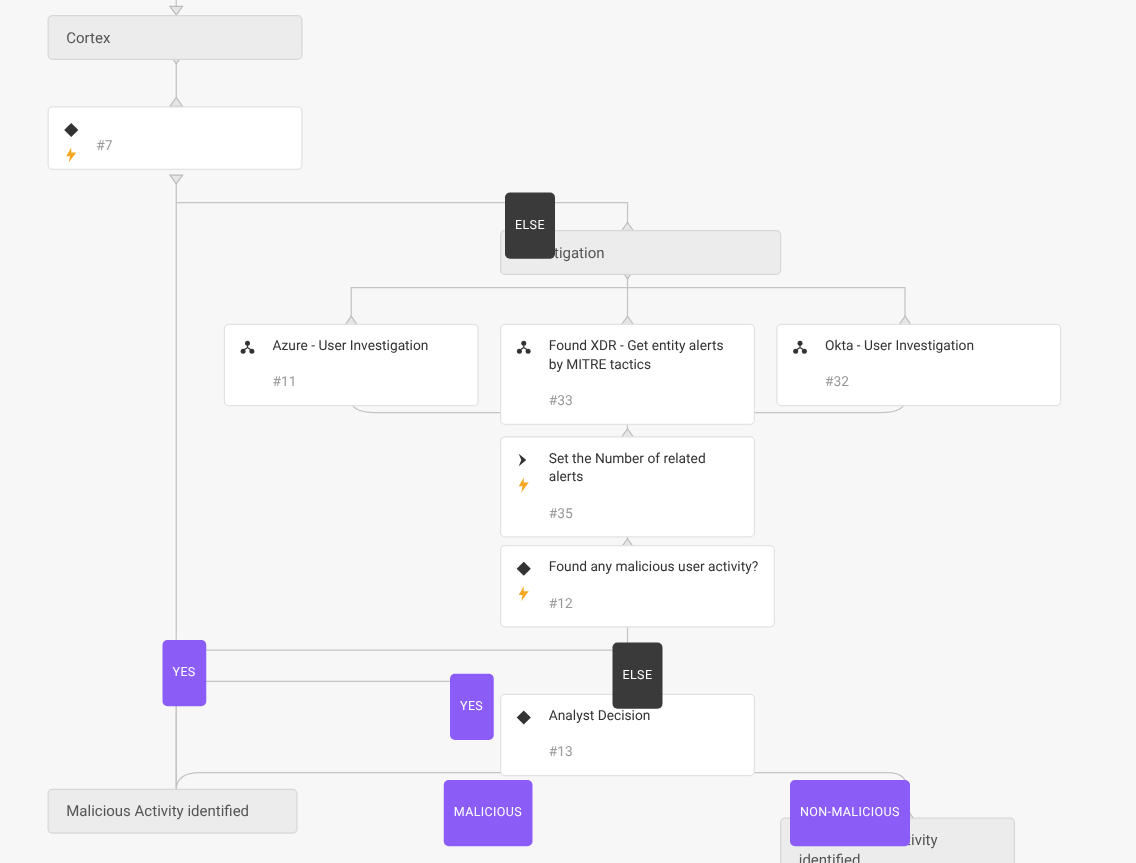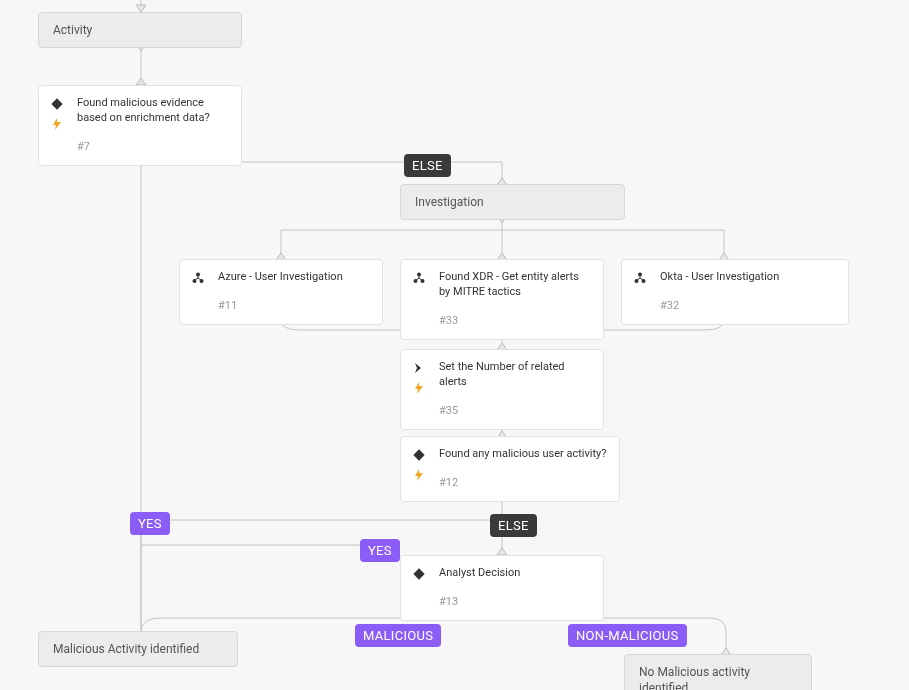--- a/index.html
+++ b/index.html
@@ -4,21 +4,21 @@
 <style>
   html,body{margin:0;padding:0;width:909px;height:690px;background:#f7f7f7;font-family:-apple-system,BlinkMacSystemFont,"Segoe UI",Roboto,Helvetica,Arial,sans-serif;color:#333;overflow:hidden}
   svg{position:absolute;top:0;left:0}
   .node{position:absolute;box-sizing:border-box;border-radius:4px;font-size:11px;line-height:1.35}
   .section{background:#ececec;border:1px solid #d7d7d7;padding:9px 14px;font-size:12px;color:#555}
   .task{background:#fff;border:1px solid #e2e2e2;padding:10px 12px 10px 38px}
   .task .title{color:#333}
   .task .idno{color:#999;margin-top:14px}
   .icon{position:absolute;left:12px;top:12px;width:14px;text-align:center}
   .icon2{position:absolute;left:12px;top:32px;width:14px;text-align:center;color:#f5a623}
-  .badge{position:absolute;background:#444;color:#fff;border-radius:4px;font-size:13px;padding:4px 8px;letter-spacing:.3px}
+  .badge{position:absolute;background:#444;color:#fff;border-radius:4px;font-size:10px;padding:21px 8px;letter-spacing:.3px}
   .badge.grey{background:#8b5cf6}
   .badge.dark{background:#3a3a3a}
   .port{stroke:#bbb;stroke-width:1;fill:#e6e6e6}
 </style>
 </head>
 <body>
 
 <svg width="909" height="690">
   <g stroke="#c4c4c4" stroke-width="1" fill="none">
 
@@ -70,21 +70,21 @@
     <polygon points="497,438 507,438 502,431"></polygon>
     <polygon points="497,490 507,490 502,497"></polygon>
     <polygon points="497,555 507,555 502,548"></polygon>
     <polygon points="497,606 507,606 502,613"></polygon>
     <polygon points="136,655 146,655 141,648"></polygon>
     <polygon points="721,655 731,655 726,648"></polygon>
   </g>
 </svg>
 
 <div class="node section" style="left:38px;top:12px;width:204px">
-  <span>Activity</span>
+  <span>Cortex</span>
 </div>
 <div class="node section" style="left:400px;top:184px;width:225px">
   <span>Investigation</span>
 </div>
 <div class="node section" style="left:38px;top:631px;width:200px">
   <span>Malicious Activity identified</span>
 </div>
 <div class="node section" style="left:624px;top:654px;width:188px">
   <span>No Malicious activity identified</span>
 </div>
@@ -93,21 +93,20 @@
   <span class="icon">
     <svg width="12" height="12">
         <rect x="2" y="2" width="8" height="8" transform="rotate(45 6 6)" fill="#333"></rect>
       </svg>
   </span>
   <span class="icon2">
     <svg width="12" height="12">
         <polygon points="6,0 2,7 5,7 4,12 10,4 6,4" fill="#f5a623"></polygon>
       </svg>
   </span>
-  <div class="title">Found malicious evidence based on enrichment data?</div>
   <div class="idno">#7</div>
 </div>
 
 <div class="node task" style="left:179px;top:259px;width:204px">
   <span class="icon">
     <svg width="12" height="12" fill="#333">
         <circle cx="6" cy="2.5" r="2"></circle>
         <circle cx="2.5" cy="9" r="2"></circle>
         <circle cx="9.5" cy="9" r="2"></circle>
         <path d="M6 4 V6 M3 8 L6 6 L9 8" stroke="#333" stroke-width="1" fill="none"></path>
@@ -181,13 +180,13 @@
   </span>
   <div class="title">Analyst Decision</div>
   <div class="idno">#13</div>
 </div>
 
 <div class="badge dark" style="left:404px;top:154px">ELSE</div>
 <div class="badge grey" style="left:130px;top:512px">YES</div>
 <div class="badge dark" style="left:490px;top:514px">ELSE</div>
 <div class="badge grey" style="left:360px;top:539px">YES</div>
 <div class="badge grey" style="left:355px;top:624px">MALICIOUS</div>
-<div class="badge grey" style="left:568px;top:624px">NON-MALICIOUS</div>
+<div class="badge grey" style="left:632px;top:624px">NON-MALICIOUS</div>
 
 </body></html>

